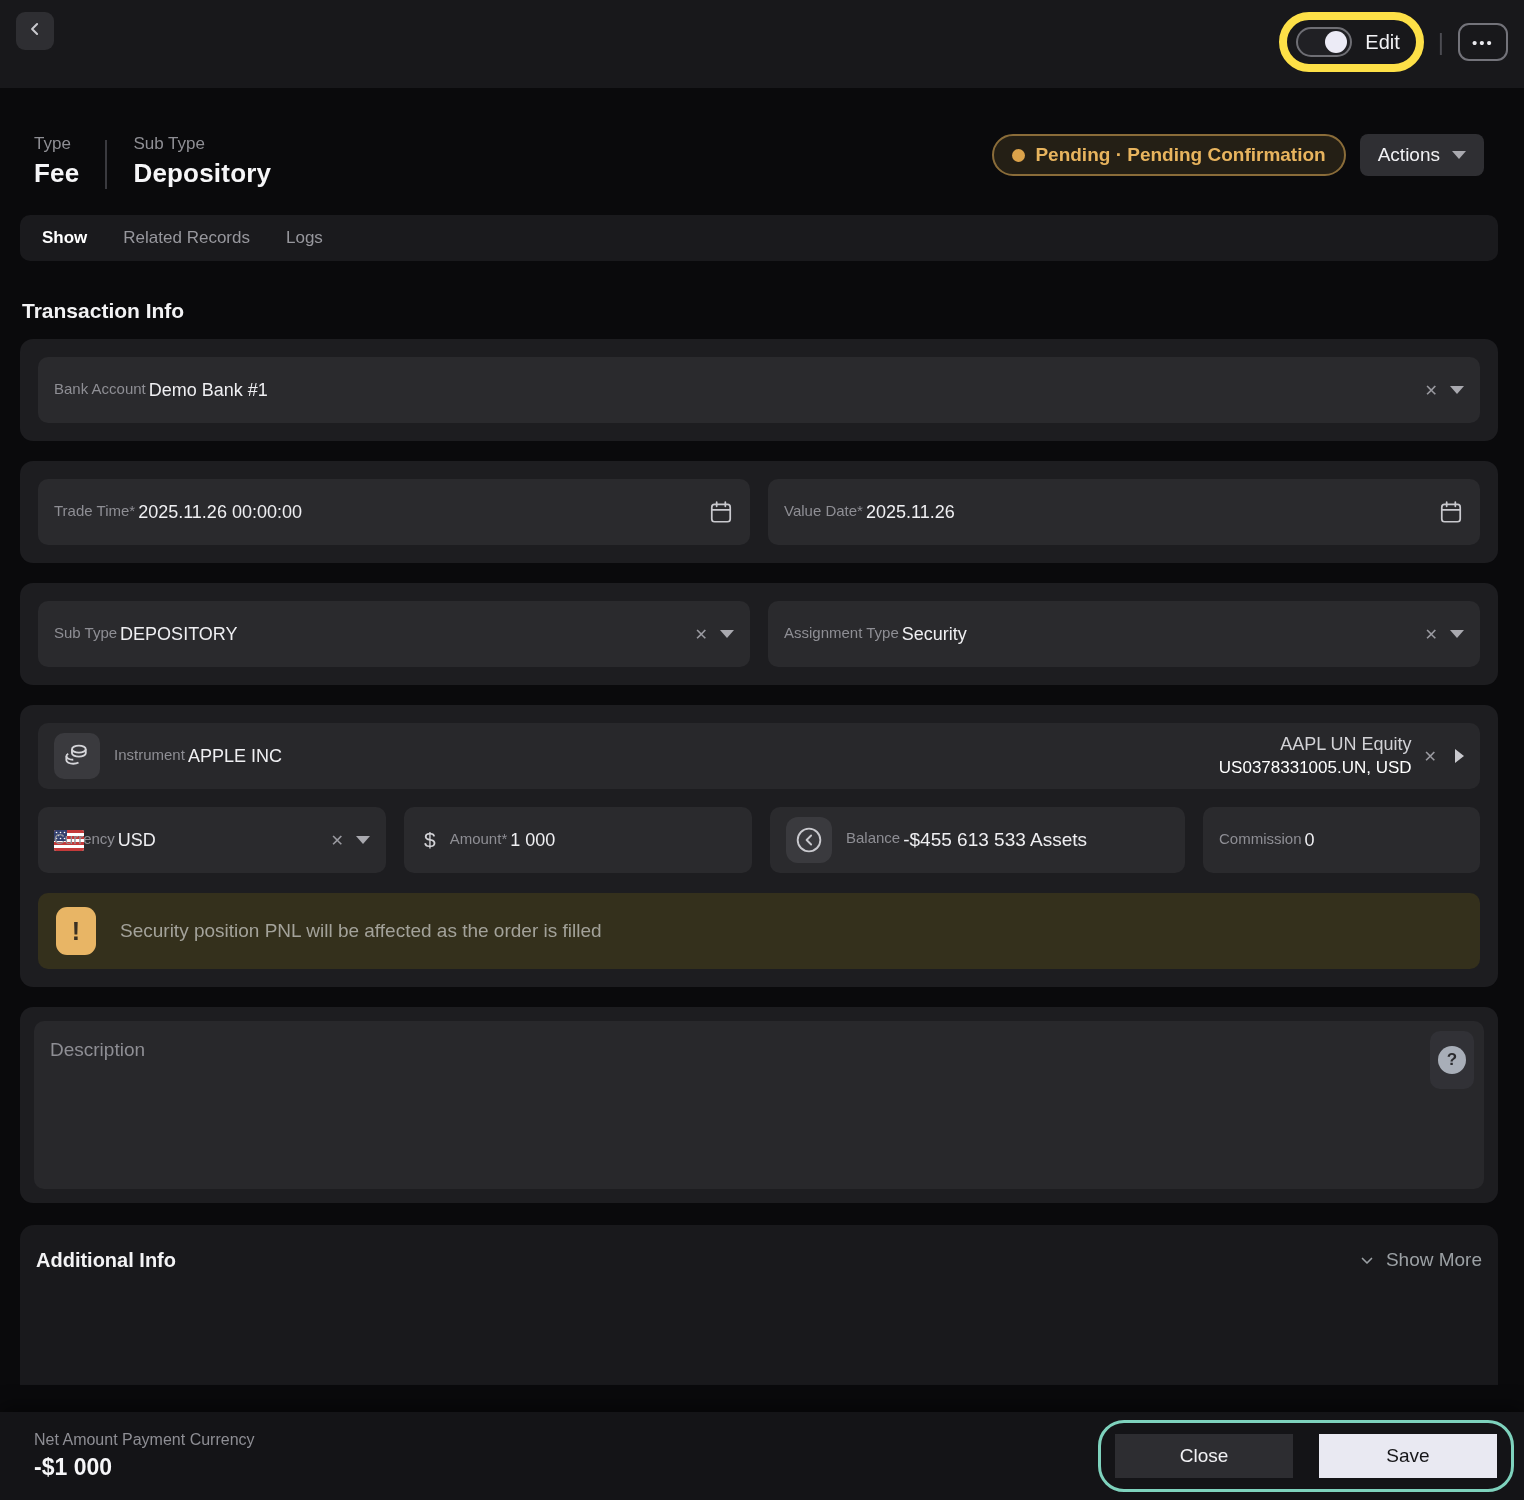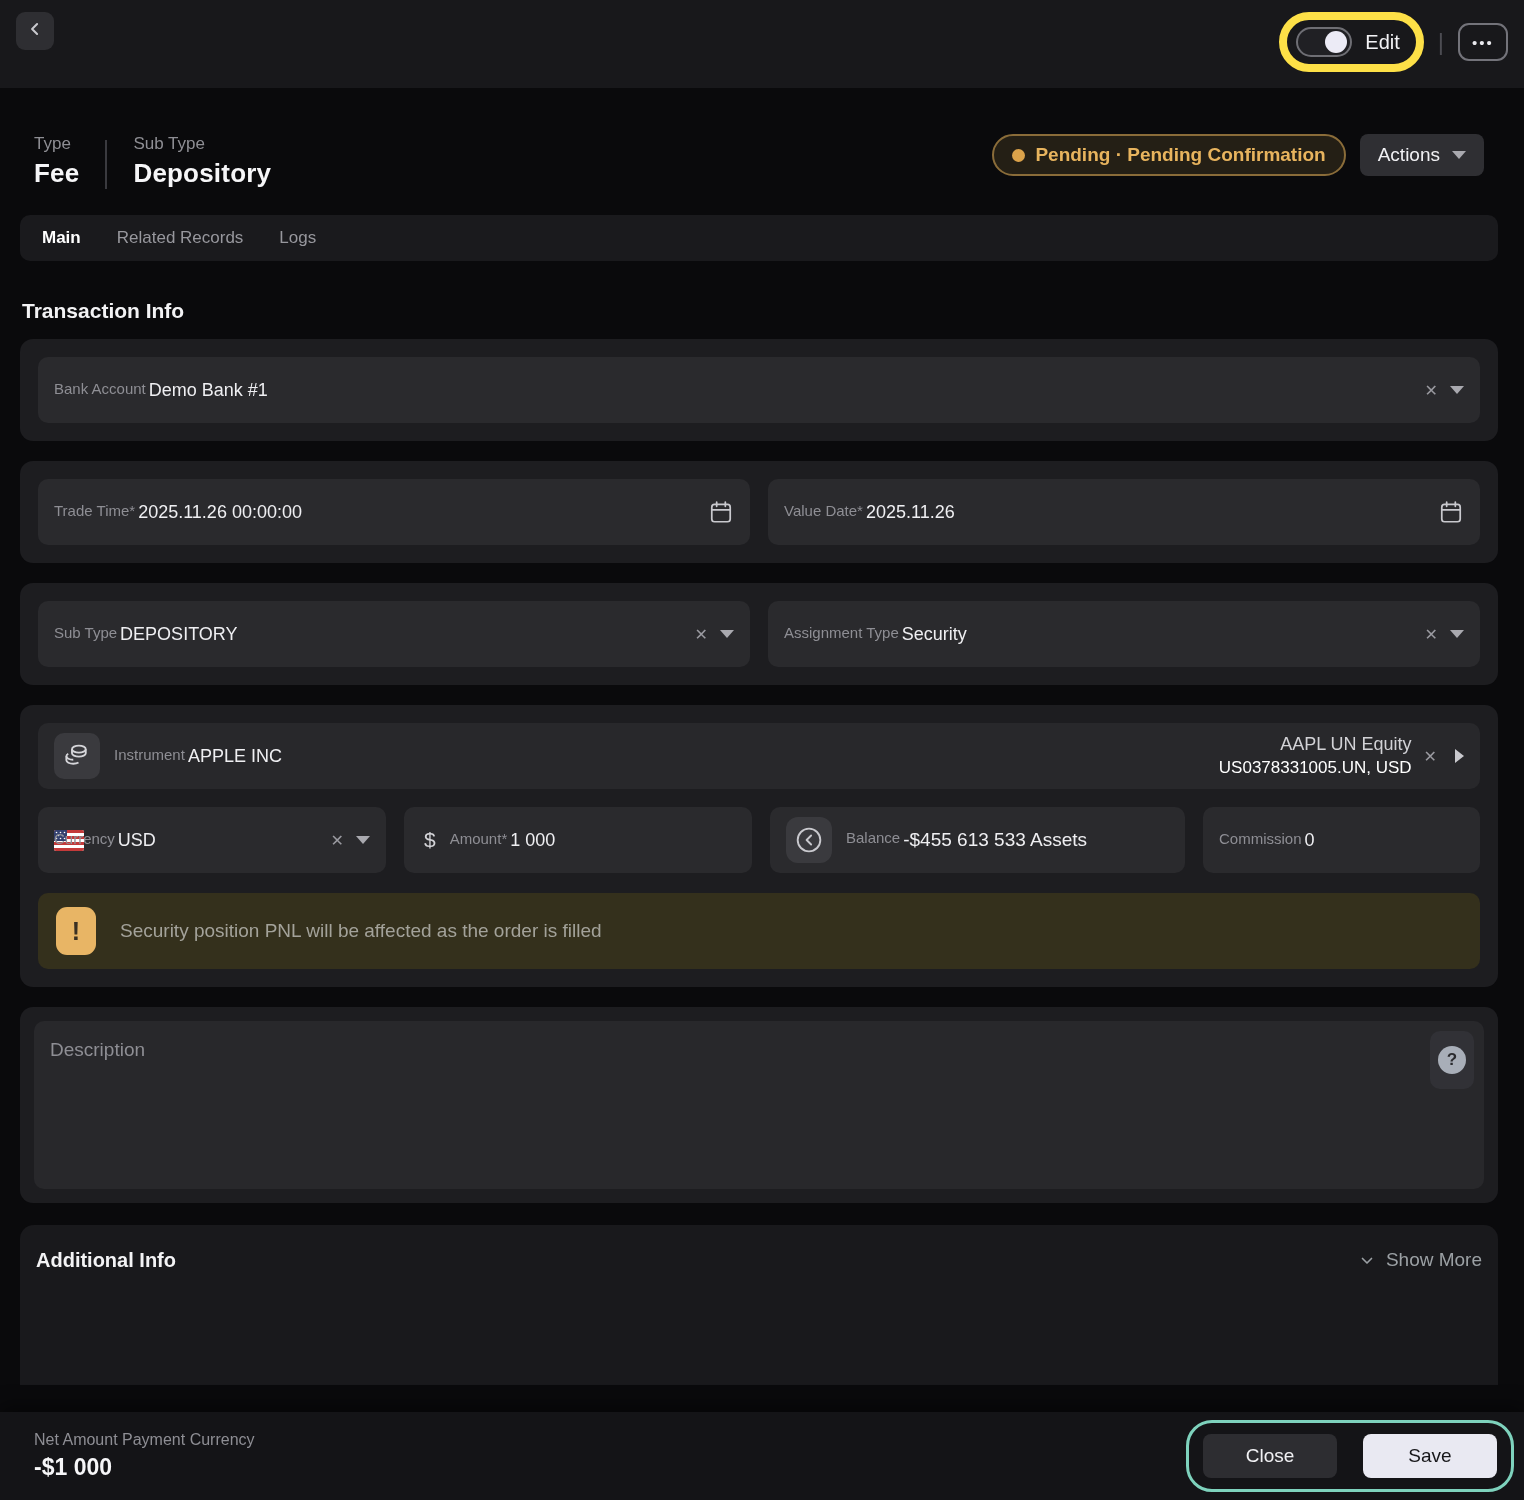--- a/index.html
+++ b/index.html
@@ -150,21 +150,21 @@
     display:flex; align-items:center; justify-content:space-between;
     padding:0 10px 0 34px;
   }
   .net-col { display:flex; flex-direction:column; gap:5px; }
   .net-label { font-size:16px; color:#8e8e94; }
   .net-value { font-size:23px; font-weight:700; color:#f6f6f8; }
   .footer-ring {
     border:3px solid #7ed2bd; border-radius:26px; padding:11px 14px;
     display:flex; align-items:center; gap:26px;
   }
-  .btn { width:134px; padding:11px 17px; text-align:center; border-radius:8px; font-size:19px; cursor:pointer; }
+  .btn { width:178px; padding:11px 17px; text-align:center; border-radius:0; font-size:19px; cursor:pointer; }
   .btn-close { background:#2d2d31; color:#f1f1f4; }
   .btn-save { background:#e9e9f2; color:#17171a; }
 </style>
 </head>
 <body>
 
 <div class="topbar">
   <div class="back-btn">
     <span>
       <svg width="20" height="20" viewBox="0 0 24 24" fill="none" stroke="#c9c9ce" stroke-width="2.4" stroke-linecap="round" stroke-linejoin="round">
@@ -206,21 +206,21 @@
         <span class="status-text">Pending · Pending Confirmation</span>
       </div>
       <div class="actions-btn">
         <span class="actions-label">Actions</span>
         <span class="caret"></span>
       </div>
     </div>
   </div>
 
   <div class="tabbar">
-    <span class="tab active">Main</span>
+    <span class="tab active">Show</span>
     <span class="tab">Related Records</span>
     <span class="tab">Logs</span>
   </div>
 
   <div class="section-title">Transaction Info</div>
 
   <div class="card first">
     <div class="field">
       <div class="fmain">
         <span class="flabel">Bank Account</span>

